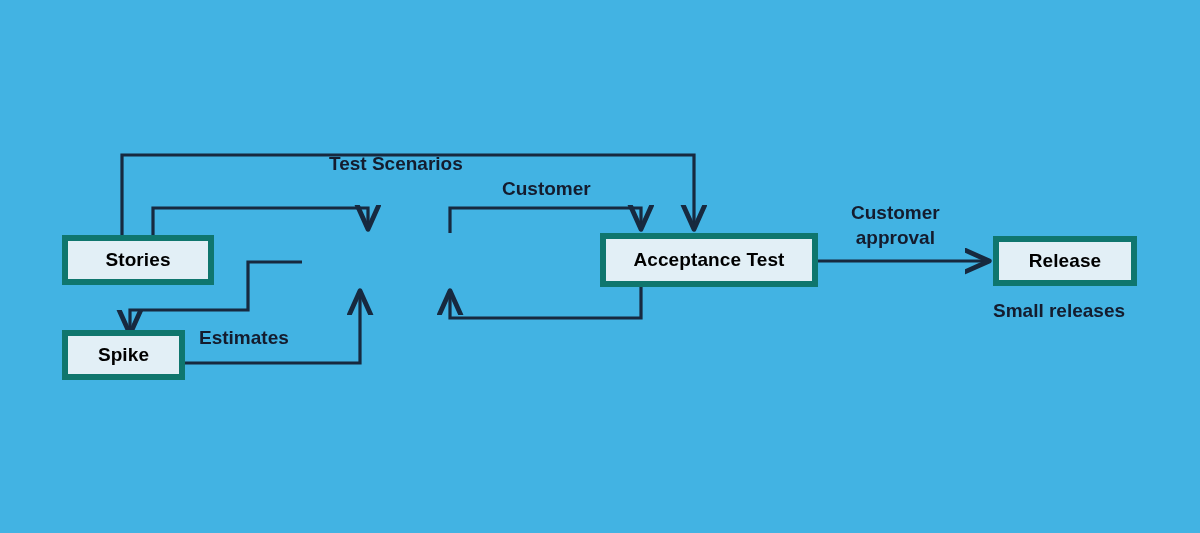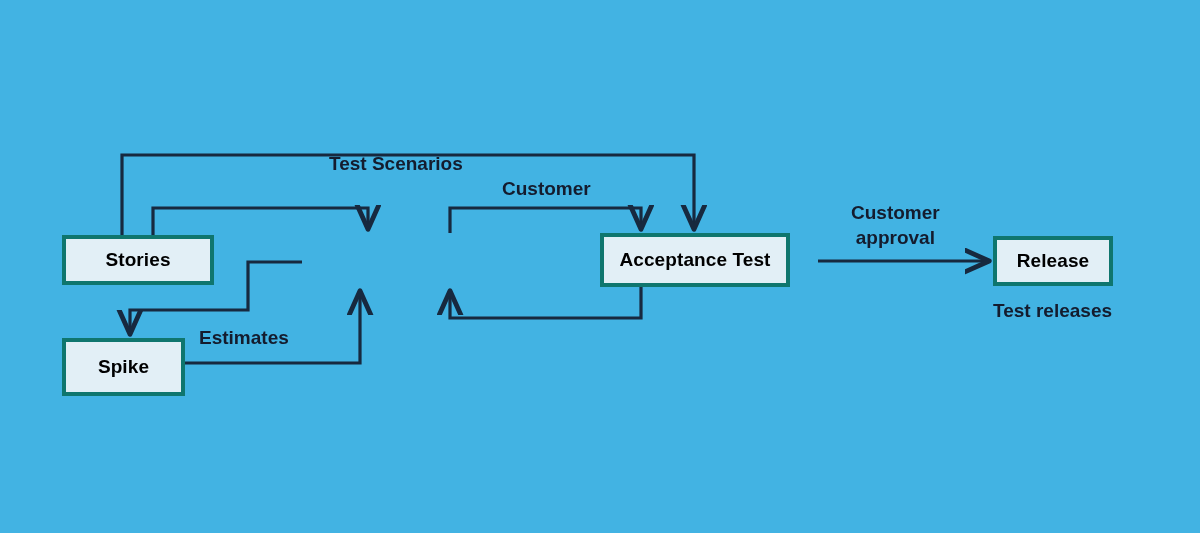--- a/index.html
+++ b/index.html
@@ -21,21 +21,21 @@
   svg#flow-svg {
     position: absolute;
     top: 0;
     left: 0;
     width: 1200px;
     height: 533px;
   }
   .node-box {
     position: absolute;
     background: #e2eff6;
-    border: 4px solid #0f766e;
+    border: 6px solid #0f766e;
     box-sizing: border-box;
     display: flex;
     align-items: center;
     justify-content: center;
     color: #000000;
     font-weight: bold;
     font-size: 19px;
     letter-spacing: 0.1px;
   }
   .edge-label {
@@ -85,37 +85,37 @@
 
       <path d="M 818,261 L 988,261" marker-end="url(#arrowhead)"></path>
     </g>
   </svg>
 
   <div class="node-box" style="left:62px; top:235px; width:152px; height:50px;">
     <span>Stories</span>
   </div>
 
 
-  <div class="node-box" style="left:600px; top:233px; width:190px; height:54px;">
+  <div class="node-box" style="left:600px; top:233px; width:218px; height:54px;">
     <span>Acceptance Test</span>
   </div>
 
-  <div class="node-box" style="left:993px; top:236px; width:120px; height:50px;">
+  <div class="node-box" style="left:993px; top:236px; width:144px; height:50px;">
     <span>Release</span>
   </div>
 
-  <div class="node-box" style="left:62px; top:338px; width:123px; height:58px;text-align:center;">
+  <div class="node-box" style="left:62px; top:330px; width:123px; height:50px;text-align:center;">
     <span>Spike</span>
   </div>
 
   <div class="edge-label" style="left:329px; top:124px;margin-top:27px;">Test Scenarios</div>
 
 
   <div class="edge-label" style="left:502px; top:176px;">Customer</div>
 
   <div class="edge-label" style="left:199px; top:325px;text-align:center;">Estimates</div>
 
   <div class="edge-label" style="left:851px; top:200px;">Customer
 approval</div>
 
-  <div class="caption-label" style="left:993px; top:300px;">Test releases</div>
+  <div class="caption-label" style="left:993px; top:300px;">Small releases</div>
 
 </div>
 
 </body></html>

